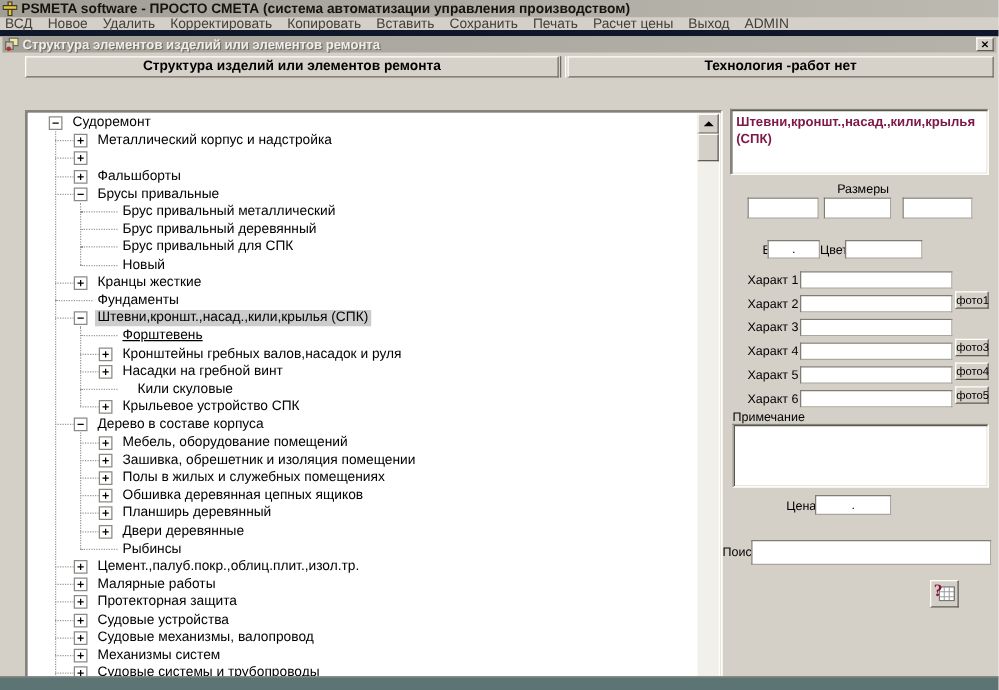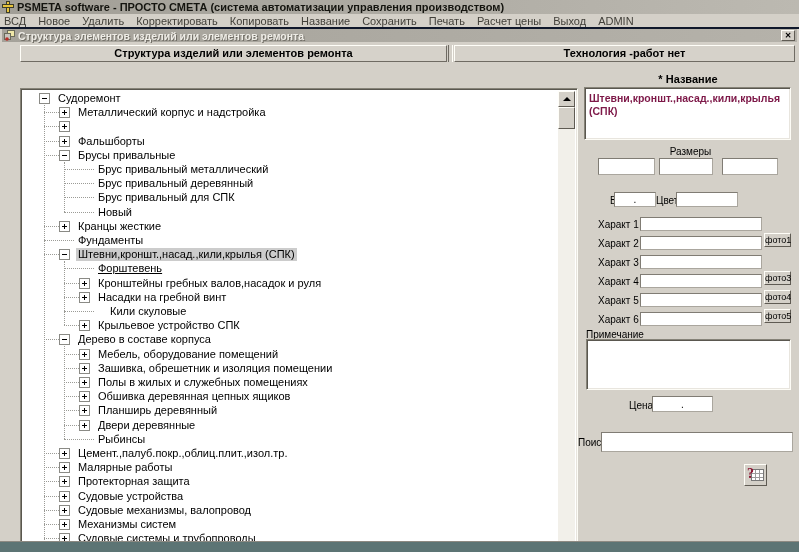--- a/index.html
+++ b/index.html
@@ -5,21 +5,21 @@
   html,body{margin:0;padding:0;}
   #app{position:relative;width:799px;height:552px;background:#d4d0c8;overflow:hidden;
        font-family:"Liberation Sans",sans-serif;-webkit-font-smoothing:none;}
 
   
   #titlebar{position:absolute;left:0;top:0;width:799px;height:14px;
     background:linear-gradient(90deg,#a19e96,#bcb9b1);display:flex;align-items:center;gap:3px;
     padding-left:2px;box-sizing:border-box;font-weight:bold;font-size:11px;color:#14140f;white-space:nowrap;}
   #menubar{position:absolute;left:0;top:14px;width:799px;height:15px;background:#d4d0c8;
     display:flex;align-items:center;gap:12px;padding-left:4px;box-sizing:border-box;
-    font-size:11px;color:#42403a;border-bottom:2px solid #0f172a;}
+    font-size:11px;color:#42403a;border-bottom:5px solid #0f172a;}
   .menu-item{white-space:nowrap;cursor:default;}
 
   
   #mdi-caption{position:absolute;left:2px;top:29px;width:795px;height:13px;
     background:linear-gradient(90deg,#a5a29a,#b5b2aa);display:flex;align-items:center;gap:3px;
     padding-left:2px;box-sizing:border-box;font-weight:bold;font-size:10.5px;color:#efede7;
     text-shadow:1px 1px 0 #716e66;white-space:nowrap;}
   #close-btn{position:absolute;right:2px;top:1px;width:14px;height:11px;padding:0;
     background:#d4d0c8;border:1px solid;border-color:#fffef8 #5f5b53 #5f5b53 #fffef8;
     font-size:8px;line-height:8px;font-weight:bold;color:#000;font-family:"Liberation Sans",sans-serif;}
@@ -108,21 +108,21 @@
     </span>
     <span>PSMETA software  -  ПРОСТО СМЕТА (система автоматизации управления производством)</span>
   </div>
 
   <div id="menubar">
       <span class="menu-item">ВСД</span>
       <span class="menu-item">Новое</span>
       <span class="menu-item">Удалить</span>
       <span class="menu-item">Корректировать</span>
       <span class="menu-item">Копировать</span>
-      <span class="menu-item">Название</span>
+      <span class="menu-item">Вставить</span>
       <span class="menu-item">Сохранить</span>
       <span class="menu-item">Печать</span>
       <span class="menu-item">Расчет цены</span>
       <span class="menu-item">Выход</span>
       <span class="menu-item">ADMIN</span>
     </div>
 
   <div id="mdi-caption">
     <span style="display:inline-flex;">
       <svg width="11" height="11" viewBox="0 0 11 11">
@@ -238,21 +238,20 @@
           <span class="tri tri-up"></span>
         </div>
       <div class="sb-thumb"></div>
       <div class="sb-btn sb-down">
           <span class="tri tri-down"></span>
         </div>
     </div>
   </div>
 
   <div id="form-panel">
-    <div id="name-label">* Название</div>
     <div id="name-box" class="sunken2">
       <div id="name-text" style="color: rgb(125, 24, 72);">Штевни,кроншт.,насад.,кили,крылья (СПК)</div>
     </div>
 
     <div id="sizes-label">Размеры</div>
     <input id="size1" class="tfield" style="">
     <input id="size2" class="tfield" style="">
     <input id="size3" class="tfield" style="">
 
     <div id="weight-label" class="flabel">Вес</div>

